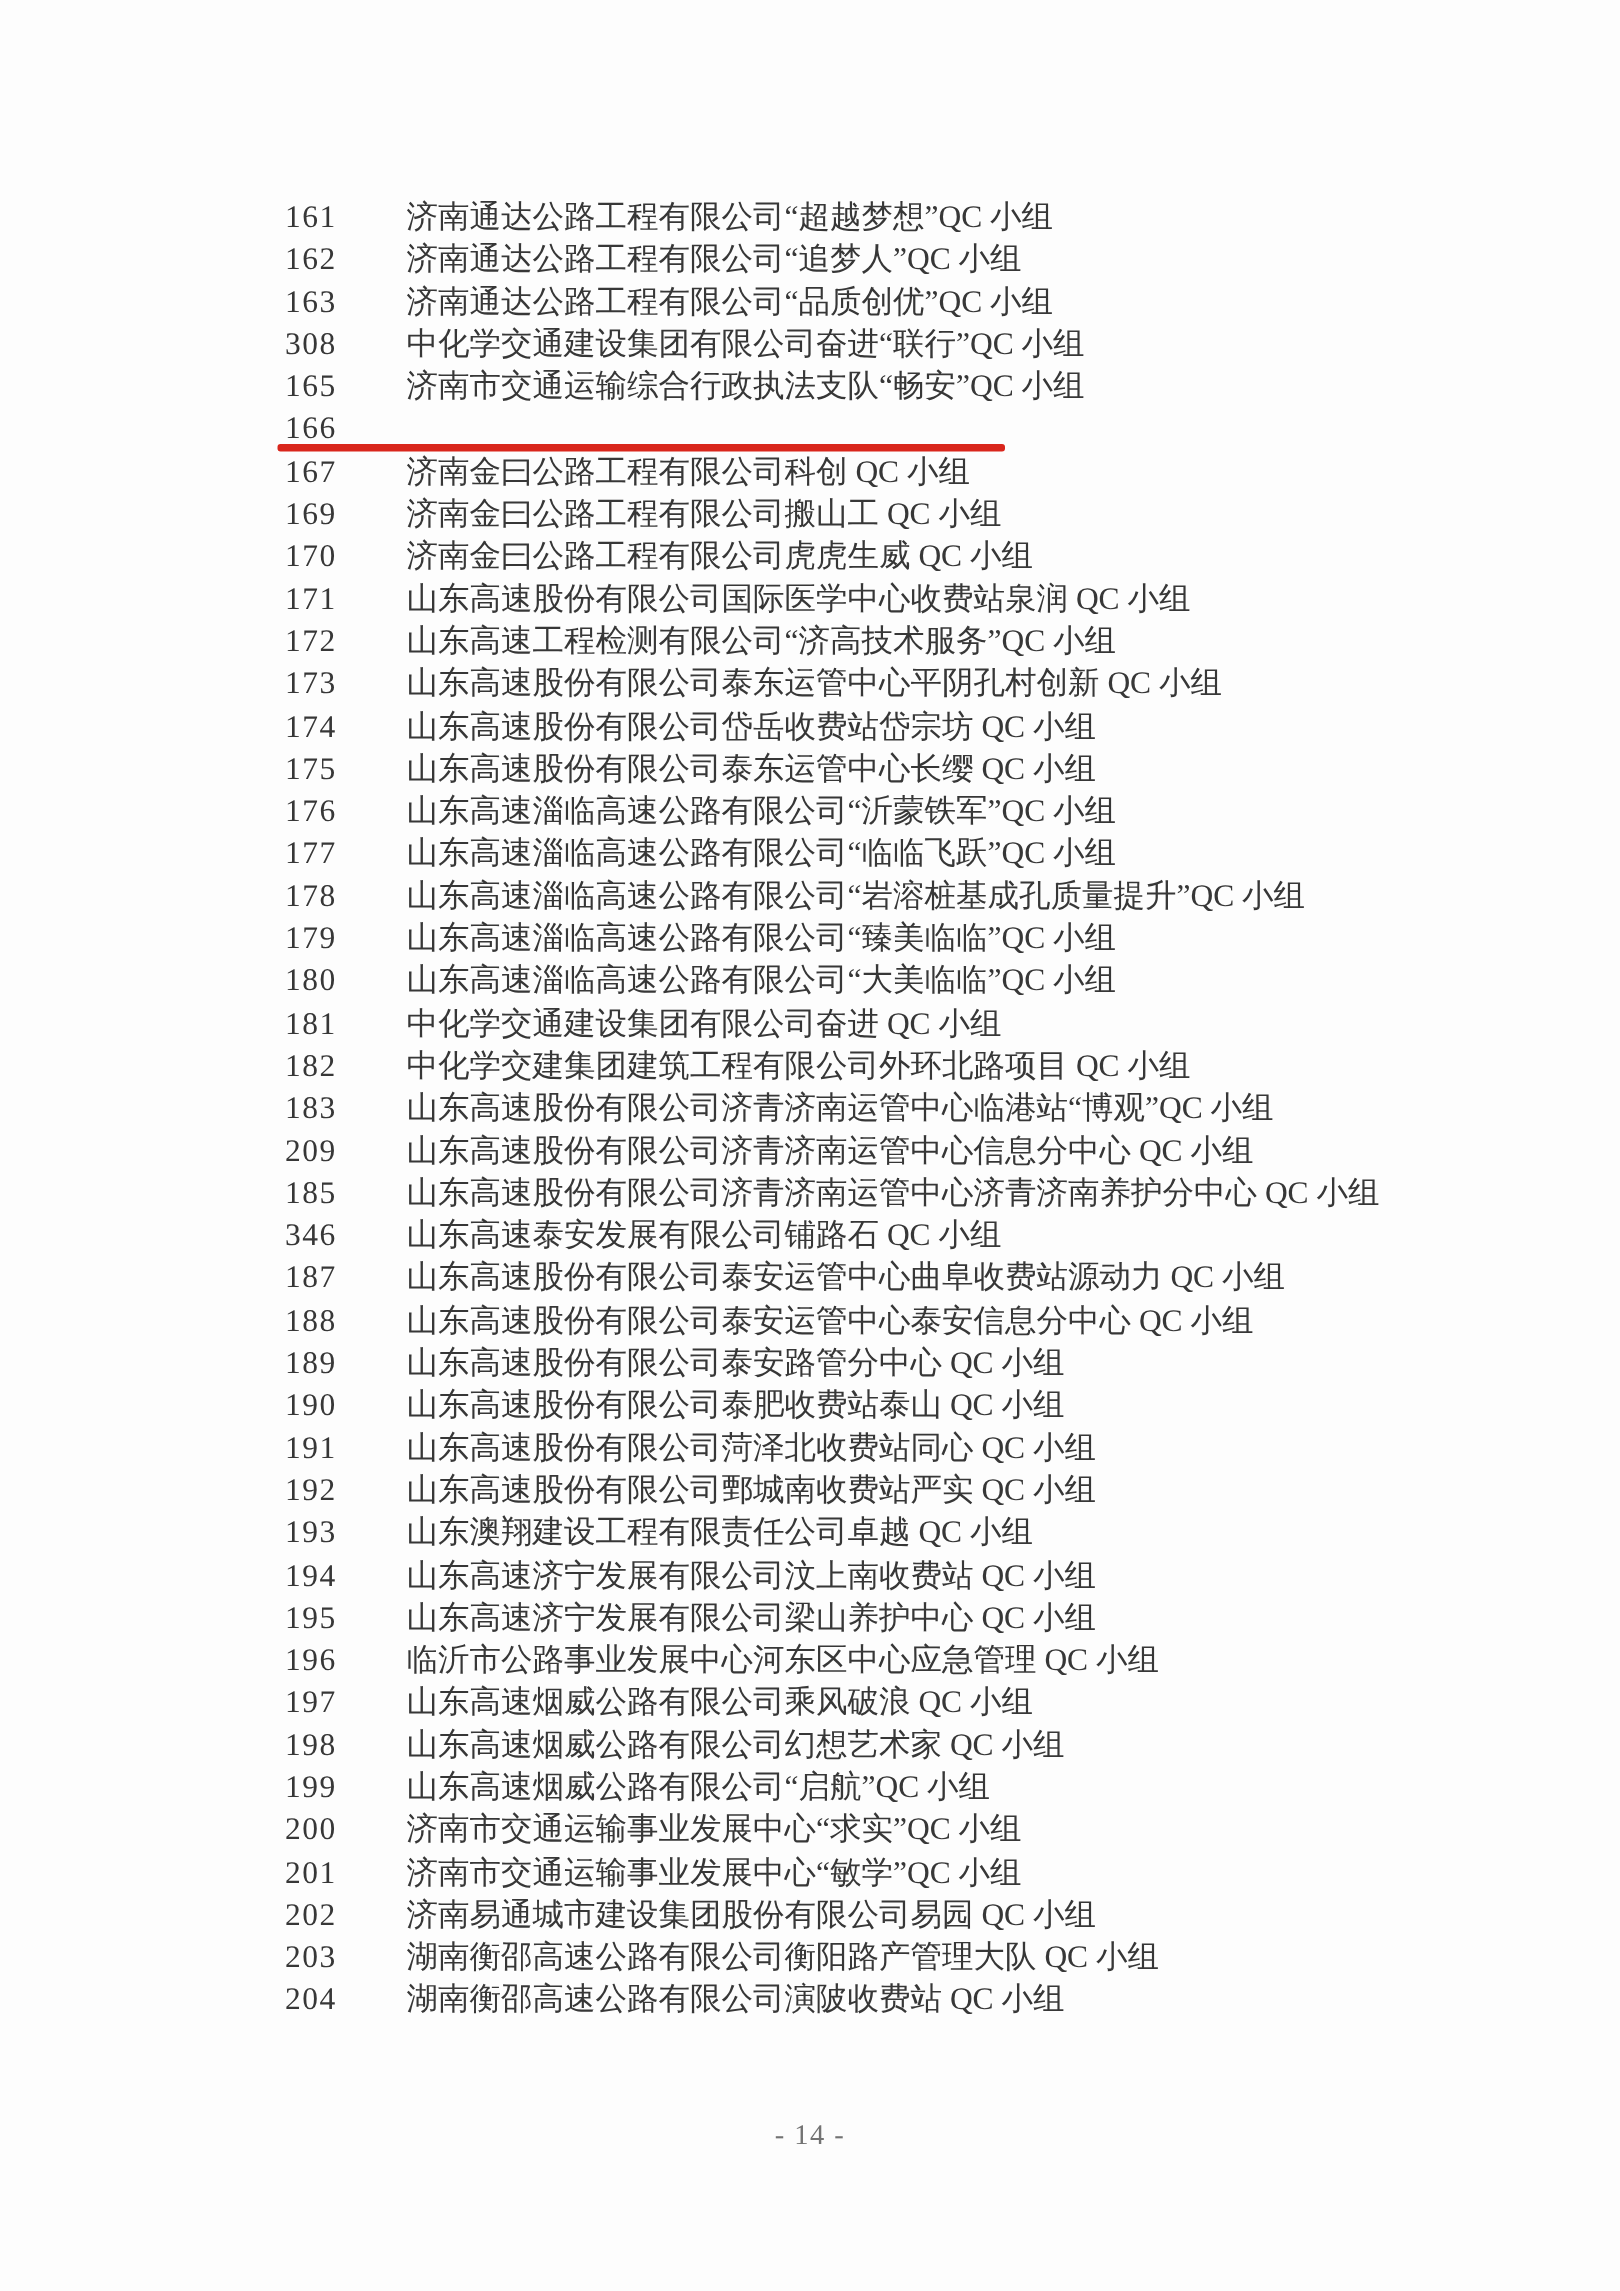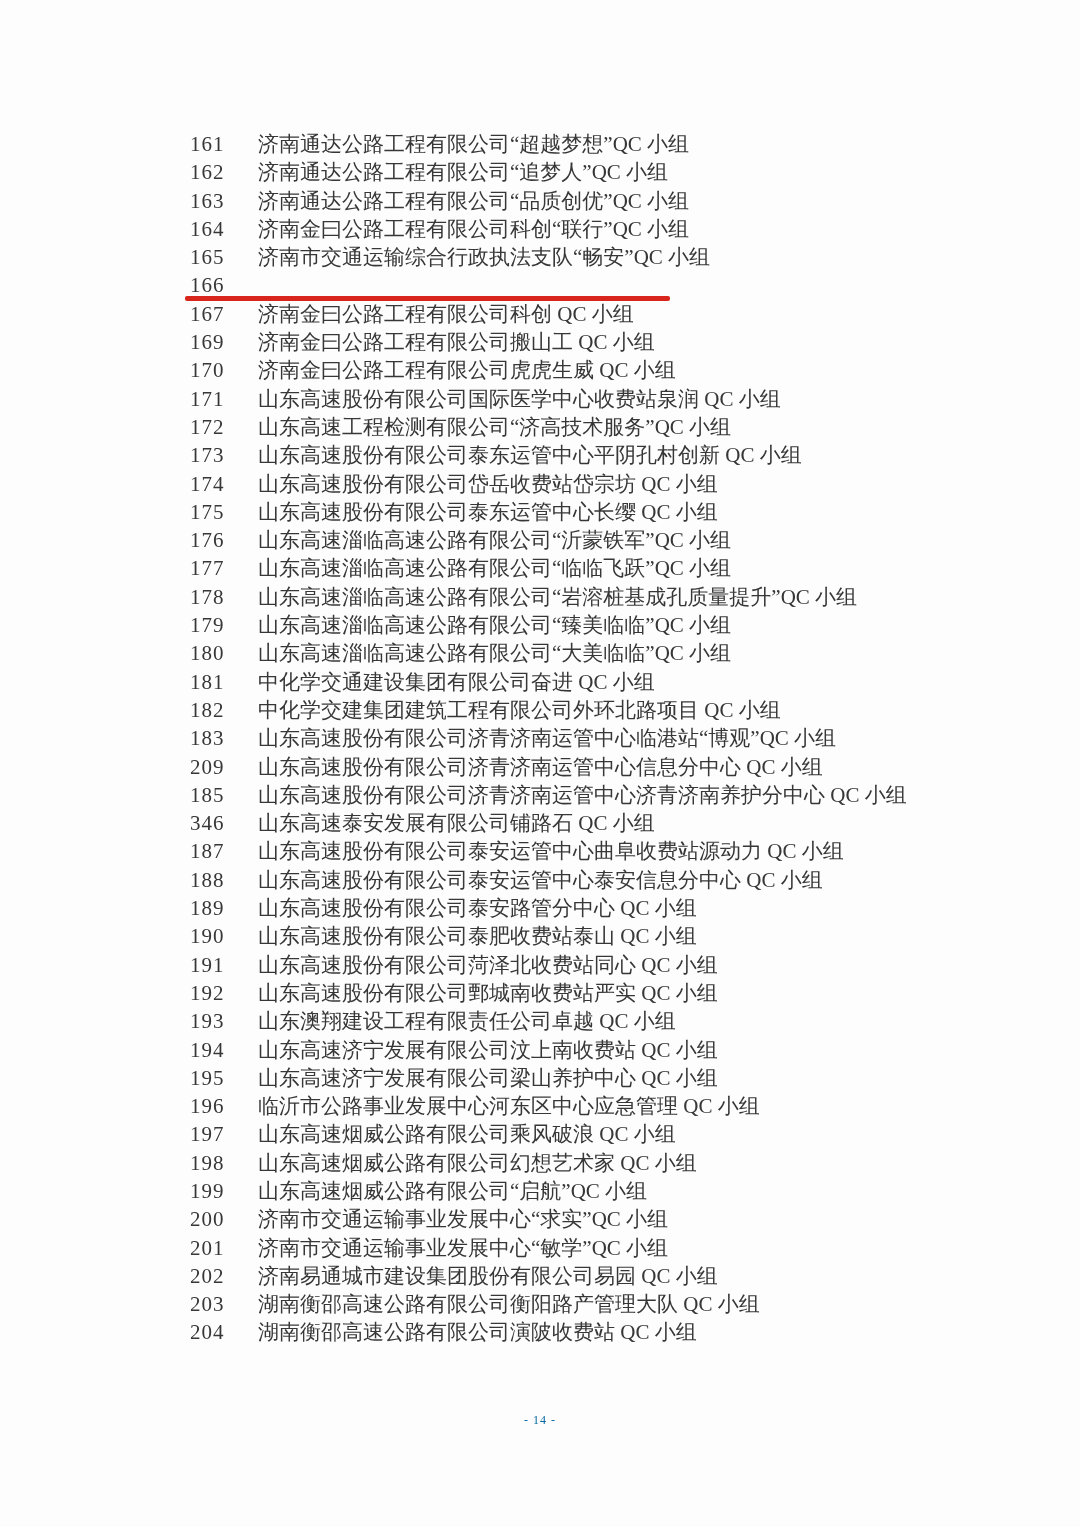--- a/index.html
+++ b/index.html
@@ -32,37 +32,38 @@
     font-size: 21px;
     white-space: nowrap;
   }
   .num {
     flex: none;
     width: 68px;
     letter-spacing: 1px;
   }
   .text {
     flex: none;
+    margin-left: 13px;
   }
   .red-underline {
     position: absolute;
     left: -5px;
     bottom: -1px;
     width: 485px;
     height: 4.5px;
     border-radius: 2px;
   }
   .footer {
     position: absolute;
     top: 1413px;
     left: 0;
     width: 100%;
     text-align: center;
-    font-size: 12px;
-    color: #0369a1;
+    font-size: 19px;
+    color: #737373;
     letter-spacing: 1px;
   }
 </style>
 </head>
 <body>
 
 <div class="page">
   <main class="list" id="qc-list">
   <div class="row">
     <span class="num">161</span>
@@ -73,22 +74,22 @@
     <span class="num">162</span>
     <span class="text">济南通达公路工程有限公司“追梦人”QC 小组</span>
   </div>
 
   <div class="row">
     <span class="num">163</span>
     <span class="text">济南通达公路工程有限公司“品质创优”QC 小组</span>
   </div>
 
   <div class="row">
-    <span class="num">164</span>
-    <span class="text">济南金曰公路工程有限公司科创“联行”QC 小组</span>
+    <span class="num">308</span>
+    <span class="text">中化学交通建设集团有限公司奋进“联行”QC 小组</span>
   </div>
 
   <div class="row">
     <span class="num">165</span>
     <span class="text">济南市交通运输综合行政执法支队“畅安”QC 小组</span>
   </div>
 
   <div class="row">
     <span class="num">166</span>
   <span class="red-underline" style="background: rgb(217, 38, 28);"></span>

